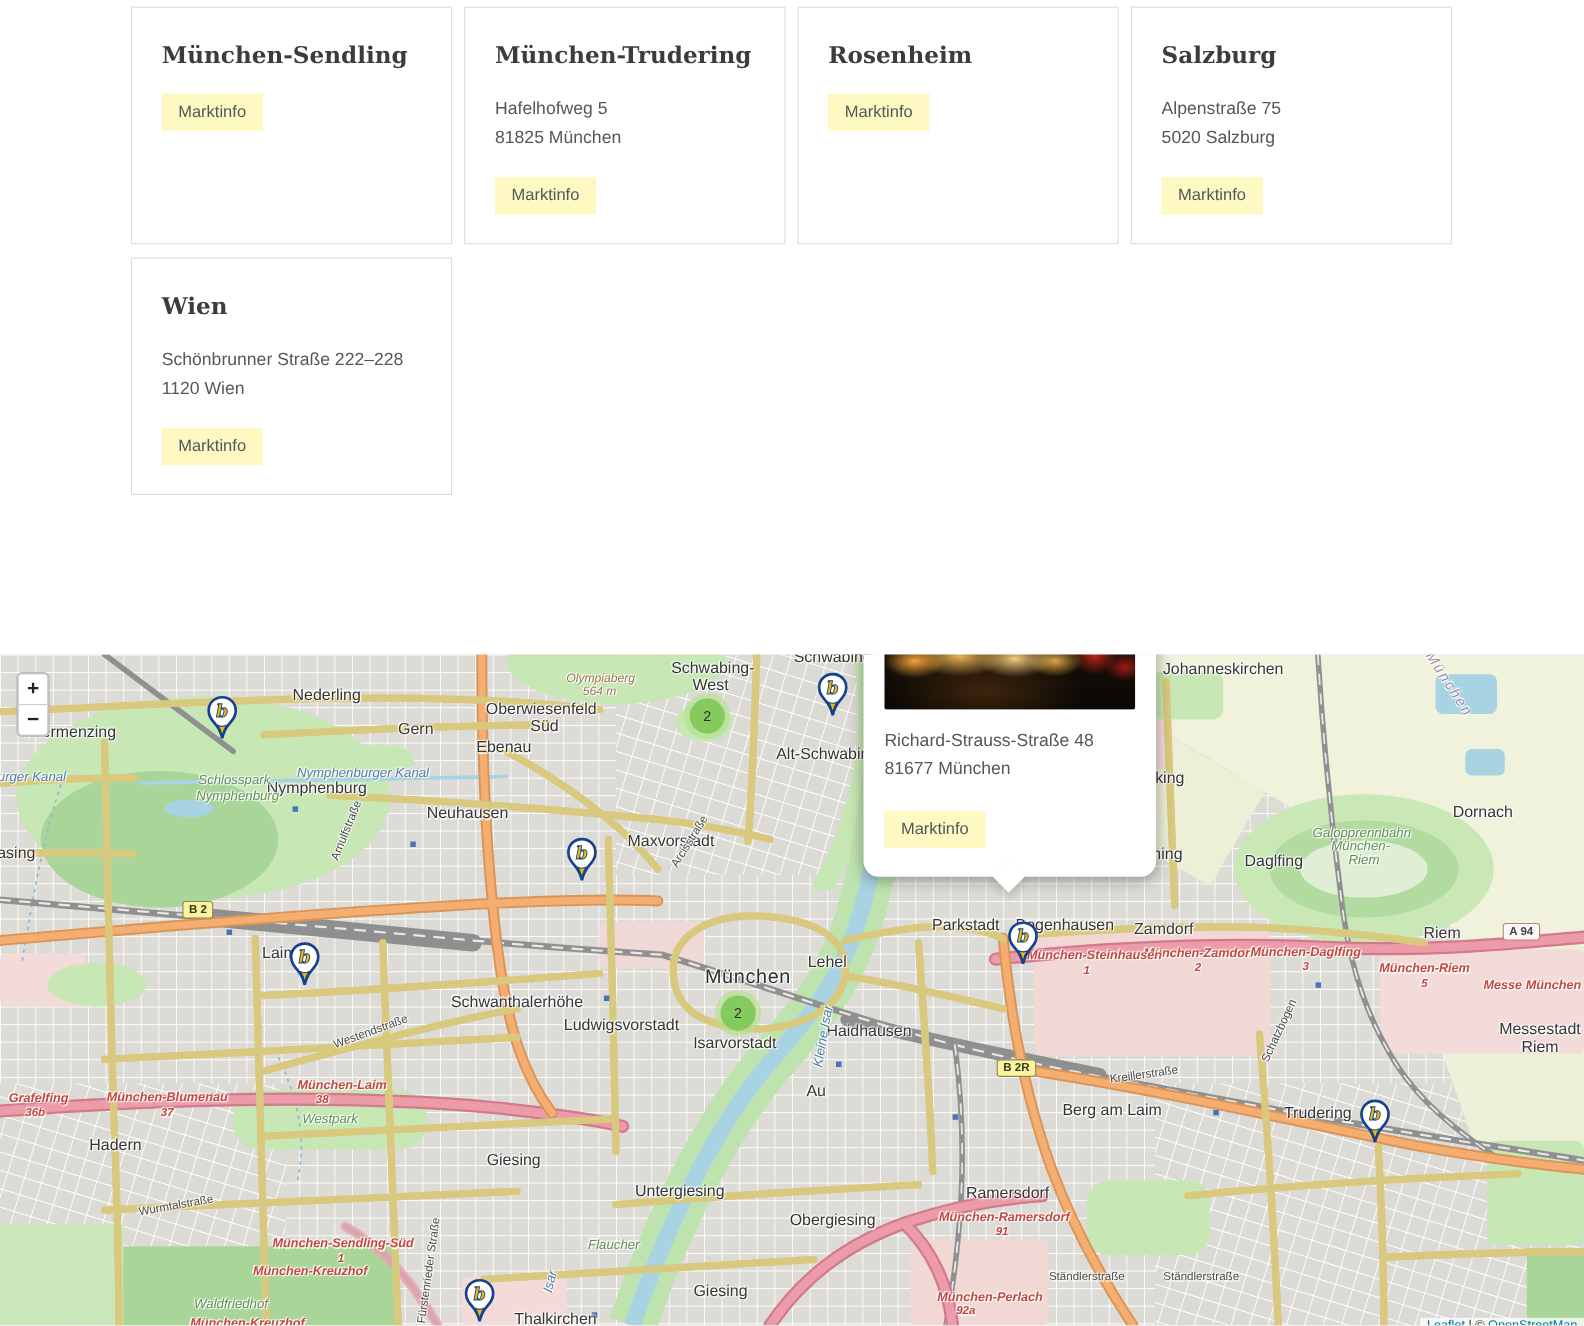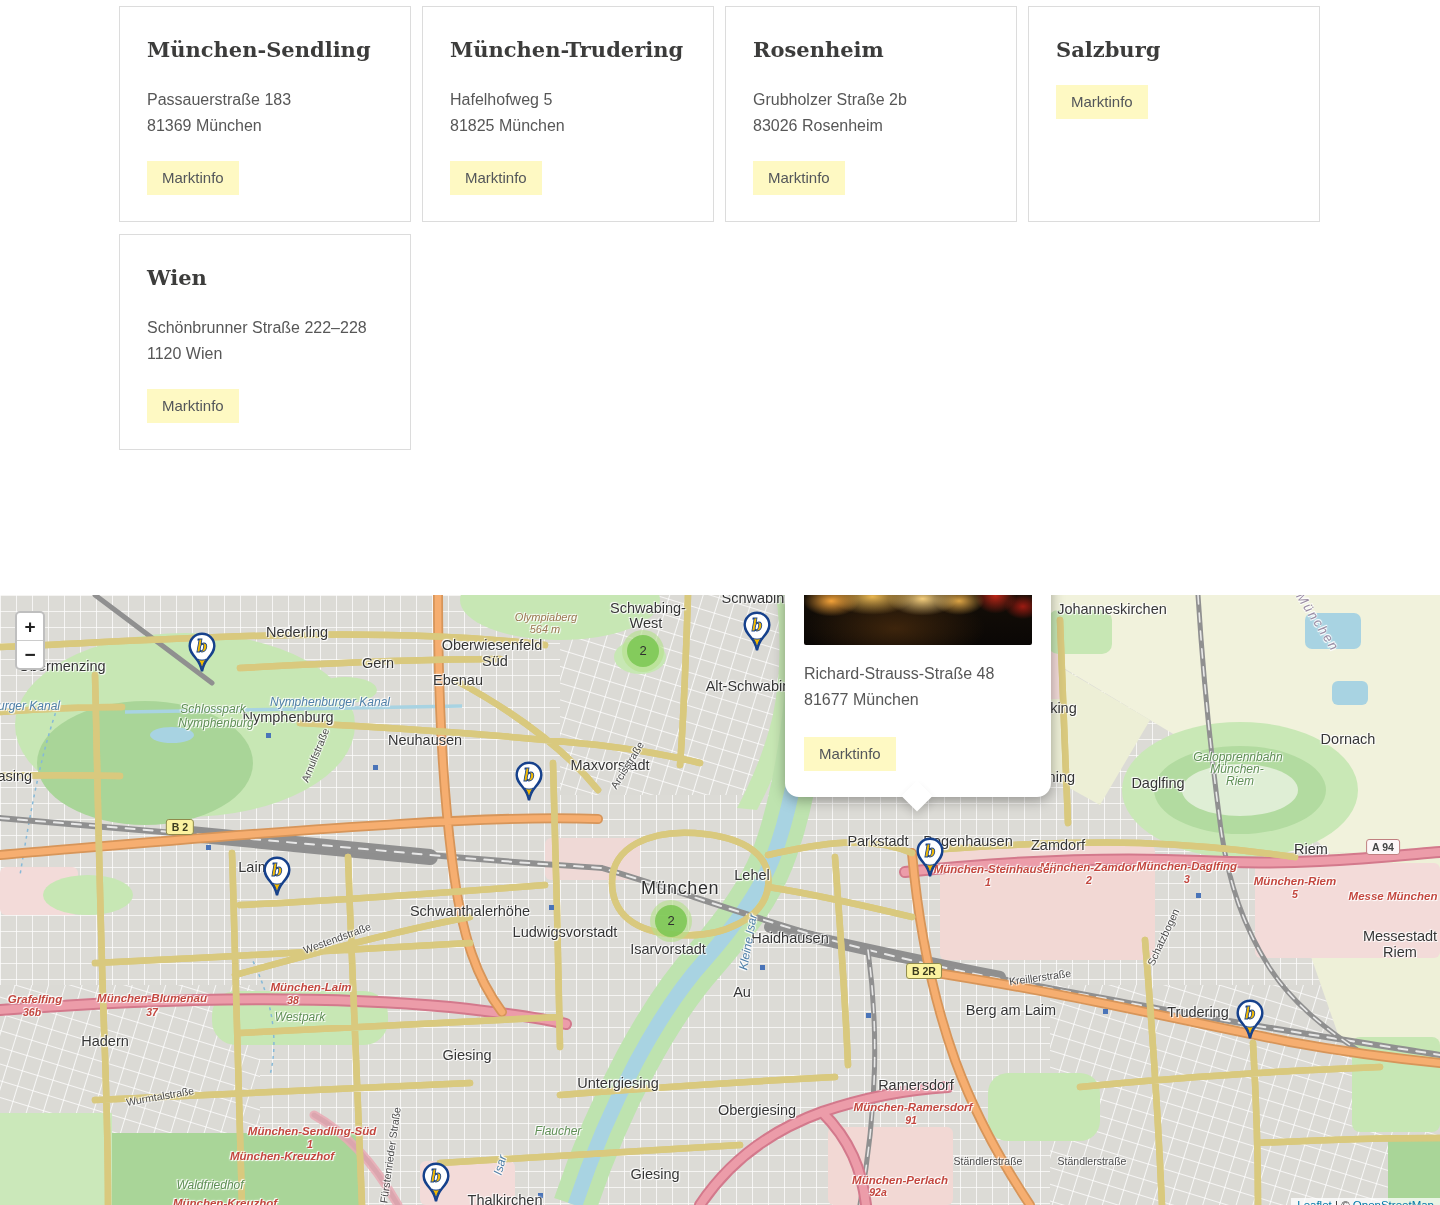--- a/index.html
+++ b/index.html
@@ -70,35 +70,34 @@
   .attr a{color:#0078A8;text-decoration:none;cursor:pointer;}
 </style>
 </head>
 <body>
 
 <div class="page">
 
   <div class="cards">
     <article class="card">
       <h3>München-Sendling</h3>
-      <p class="addr"><span>Passauerstraße 183</span><br><span>81369 München</span></p>
       <a class="btn">Marktinfo</a>
     </article>
     <article class="card">
       <h3>München-Trudering</h3>
       <p class="addr"><span>Hafelhofweg 5</span><br><span>81825 München</span></p>
       <a class="btn">Marktinfo</a>
     </article>
     <article class="card">
       <h3>Rosenheim</h3>
-      <p class="addr"><span>Grubholzer Straße 2b</span><br><span>83026 Rosenheim</span></p>
       <a class="btn">Marktinfo</a>
     </article>
     <article class="card">
       <h3>Salzburg</h3>
+      <p class="addr"><span>Alpenstraße 75</span><br><span>5020 Salzburg</span></p>
       <a class="btn">Marktinfo</a>
     </article>
     <article class="card">
       <h3>Wien</h3>
       <p class="addr"><span>Schönbrunner Straße 222–228</span><br><span>1120 Wien</span></p>
       <a class="btn">Marktinfo</a>
     </article>
   </div>
 
   <div class="map">

